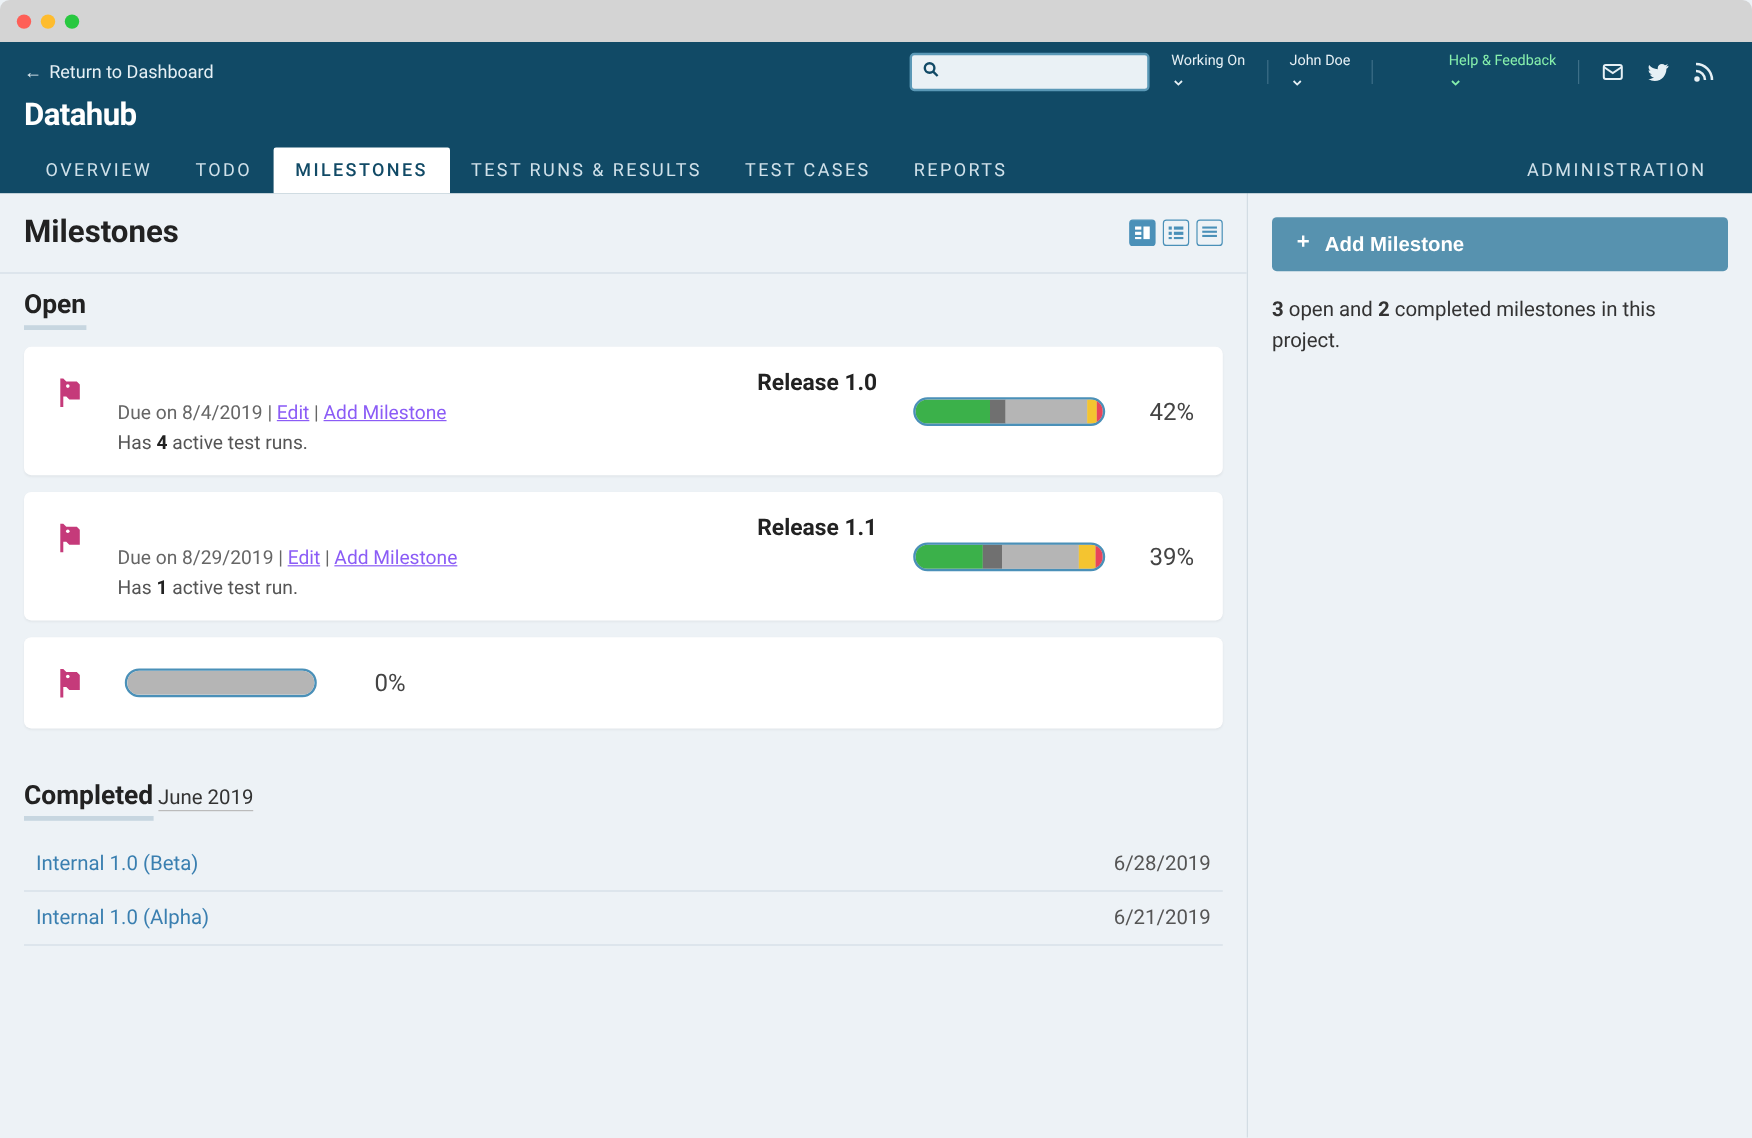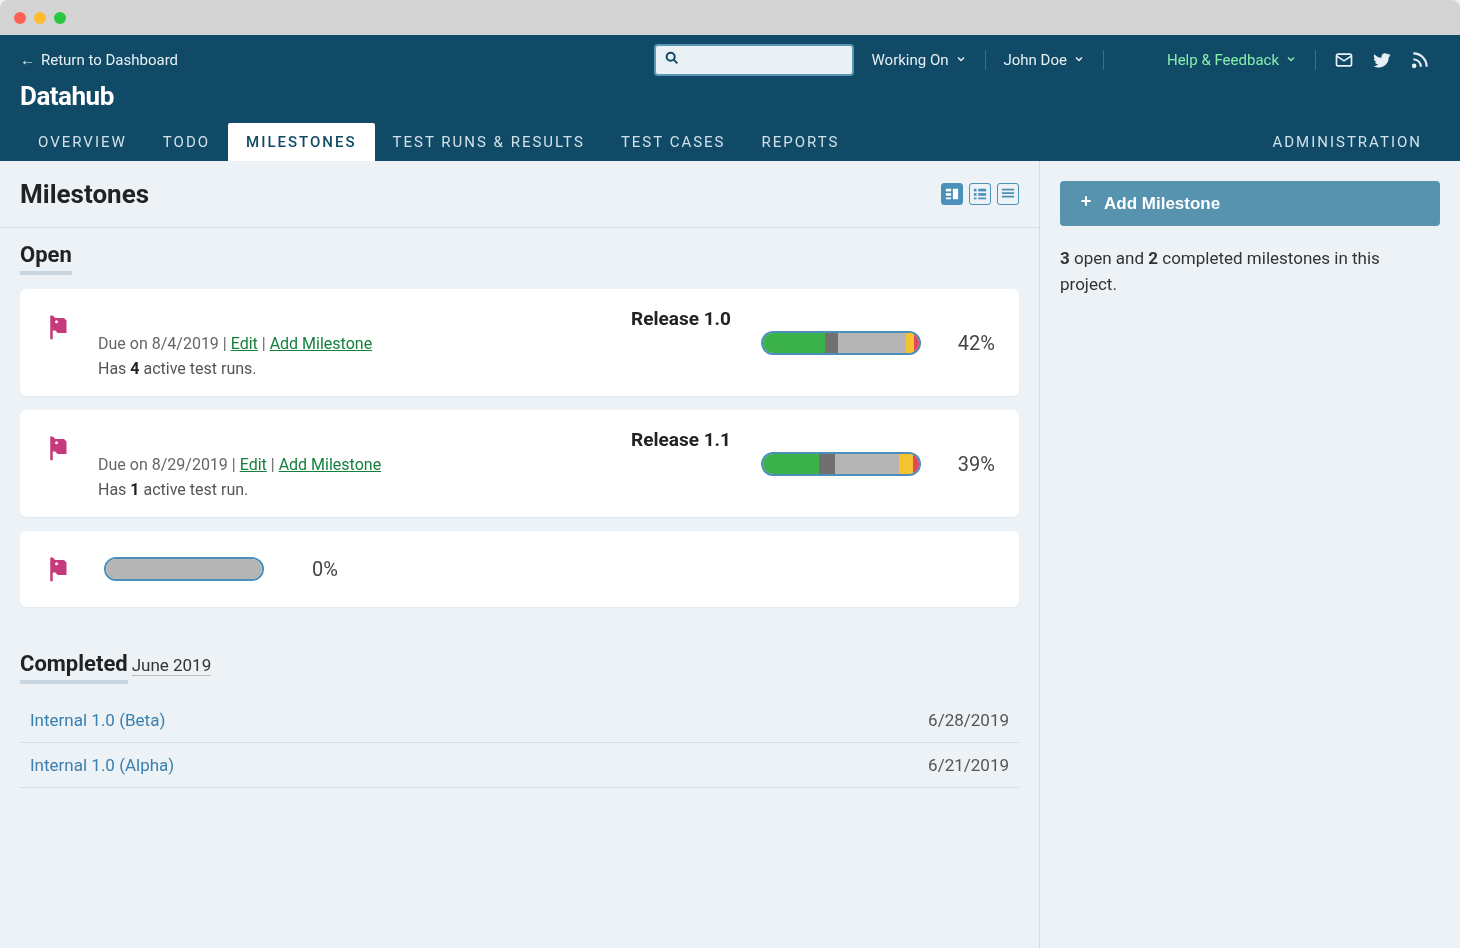--- a/index.html
+++ b/index.html
@@ -60,24 +60,25 @@
     background: #eaf1f5;
     border: 2px solid #5a98b6;
     border-radius: 4px;
     display: flex;
     align-items: center;
     padding: 0 8px;
   }
   .search-box svg { width: 16px; height: 16px; color:#114a66;}
   .hdr-item {
     color: #e6f0f5;
-    font-size: 15px;
+    font-size: 12px;
     display: flex;
     gap: 6px;
     cursor: pointer;
+    flex-direction: column;
   }
   .hdr-item.help { color: #86efac; padding-left: 45px; }
   .vdiv { width:1px; height:20px; background:#3d6f88; }
   .icon-btn { color:#e6f0f5; cursor:pointer; display:flex; align-items:center;}
   .icon-btn svg { width:20px; height:20px; }
 
   .app-title {
     padding: 6px 20px 10px 20px;
     font-size: 26px;
     font-weight: 700;
@@ -163,21 +164,21 @@
     margin-bottom: 14px;
     display: flex;
     gap: 24px;
     box-shadow: 0 1px 2px rgba(0,0,0,0.05);
   }
   .flag-icon { color: #c53a7a; margin-top:6px; }
   .flag-icon svg { width:30px; height:30px; }
   .milestone-body { flex: 1; }
   .milestone-name { font-size: 19px; font-weight: 700; color: #222; margin-bottom: 4px; text-align: right;}
   .milestone-meta { font-size: 16px; color: #666; margin-bottom: 6px;}
-  .milestone-meta a { color: #15803d; text-decoration: underline; cursor:pointer;text-align:right;}
+  .milestone-meta a { color: #8b5cf6; text-decoration: underline; cursor:pointer;text-align:right;}
   .milestone-runs { font-size: 16px; color: #555; }
   .milestone-runs b { color:#222; }
   .milestone-right {
     display:flex;
     align-items:center;
     gap: 24px;
     min-width:240px;
     justify-content:flex-end;
   }
   .progress-bar {

